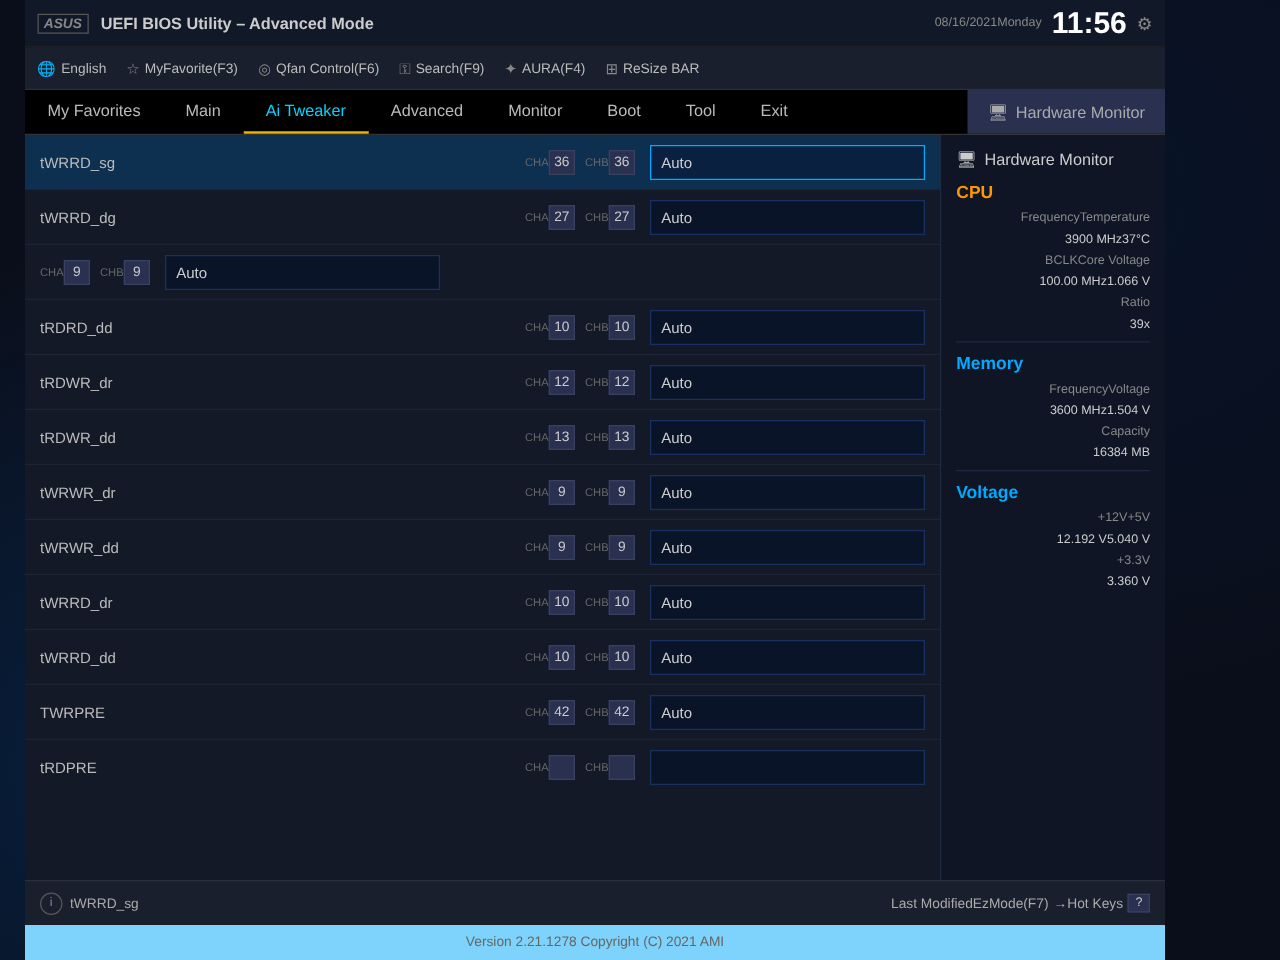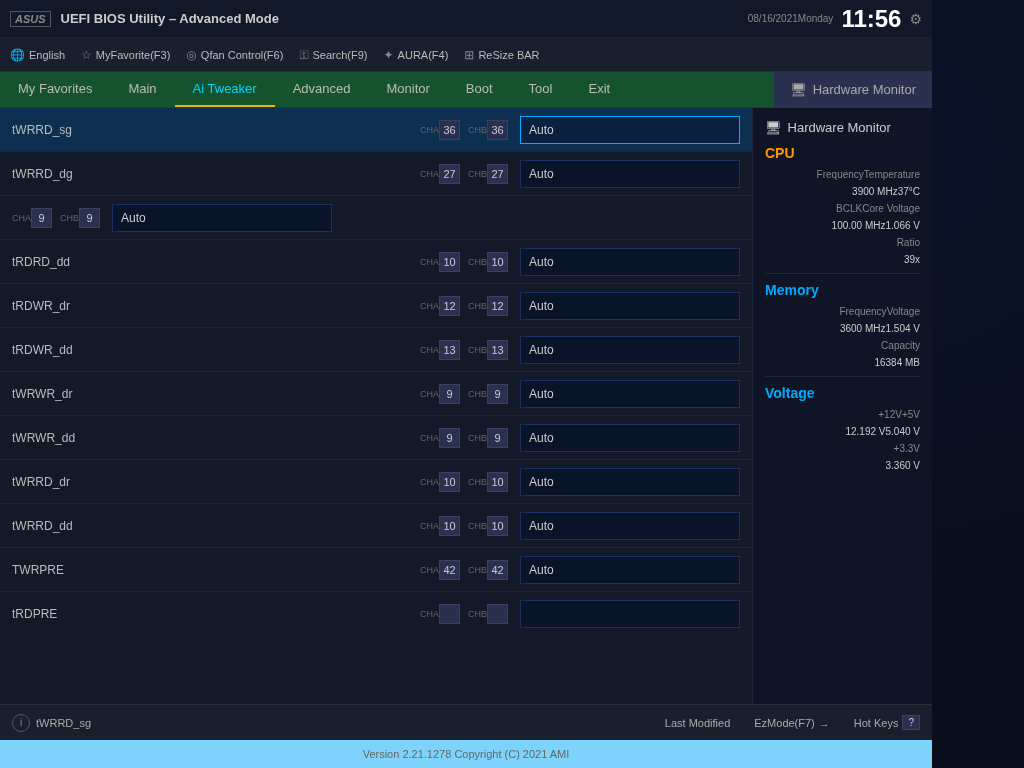--- a/index.html
+++ b/index.html
@@ -25,20 +25,21 @@
       z-index: 0;
     }
 
     .screen {
       position: relative;
       z-index: 1;
       width: 932px;
       height: 768px;
       display: flex;
       flex-direction: column;
+      padding-left: 20px;
     }
 
     
     .header {
       background: #111827;
       display: flex;
       align-items: center;
       padding: 0 10px;
       height: 38px;
       border-bottom: 1px solid #222;
@@ -88,21 +89,21 @@
       font-size: 12px;
     }
     .toolbar-datetime-block {
       display: flex;
       flex-direction: row;
       line-height: 1.2;
     }
 
     
     .nav {
-      background: #14532d;
+      background: #000000;
       display: flex;
       align-items: center;
       height: 36px;
       flex-shrink: 0;
       border-bottom: 1px solid #333;
     }
     .nav-item {
       padding: 0 18px;
       height: 100%;
       display: flex;
@@ -286,21 +287,21 @@
       justify-content: center;
       font-size: 10px;
       color: #888;
     }
     .status-label {
       font-size: 11px;
       color: #aaa;
     }
     .status-actions {
       display: flex;
-      gap: 24px;
+      gap: 0;
     }
     .status-action {
       font-size: 11px;
       color: #aaa;
       display: flex;
       align-items: center;
       gap: 4px;
       cursor: pointer;
     }
     .status-action .key {

